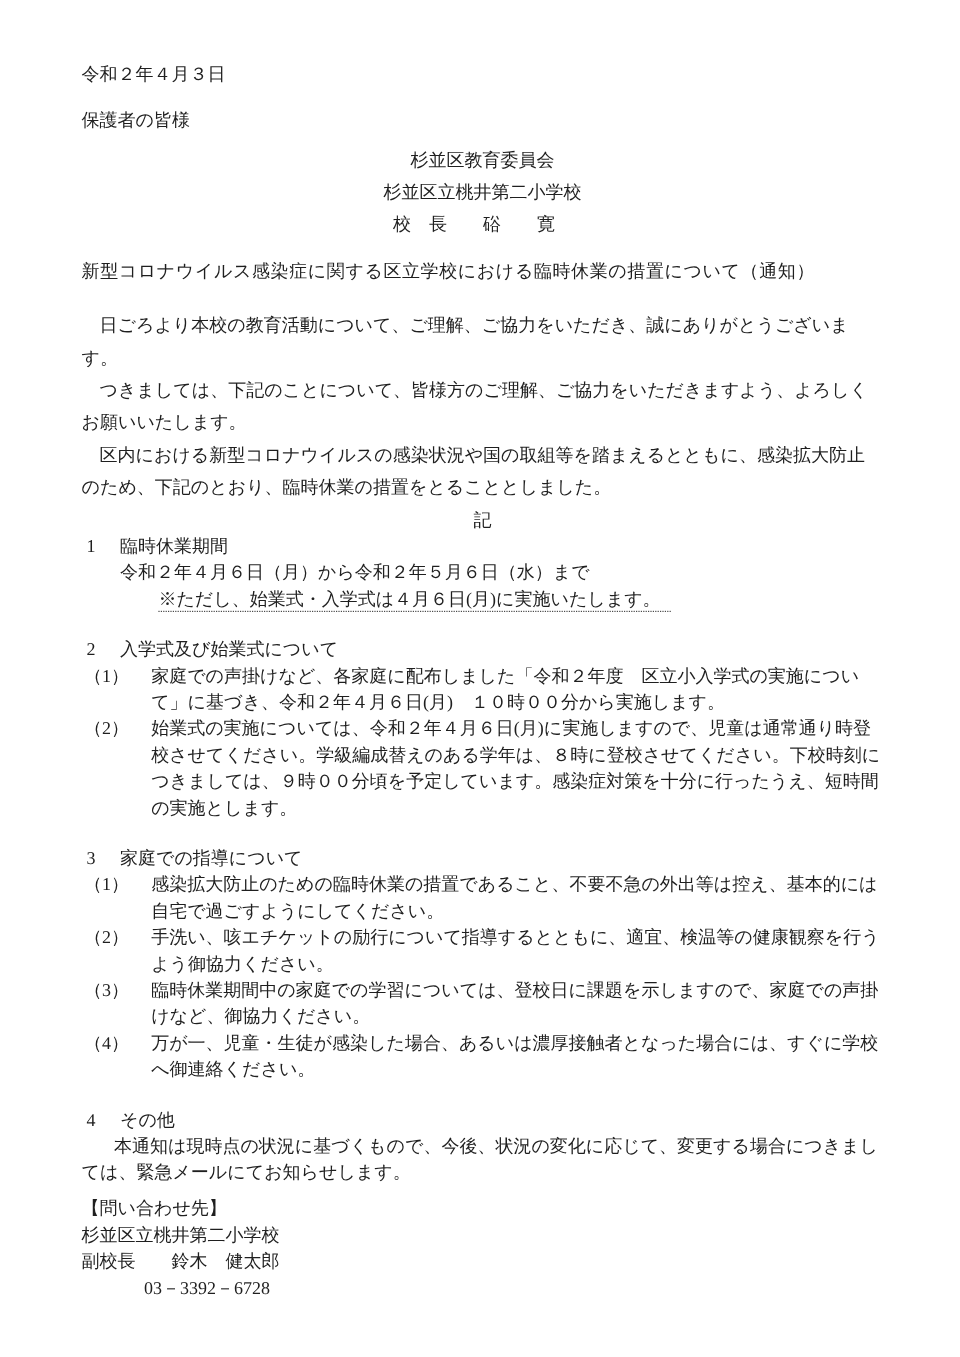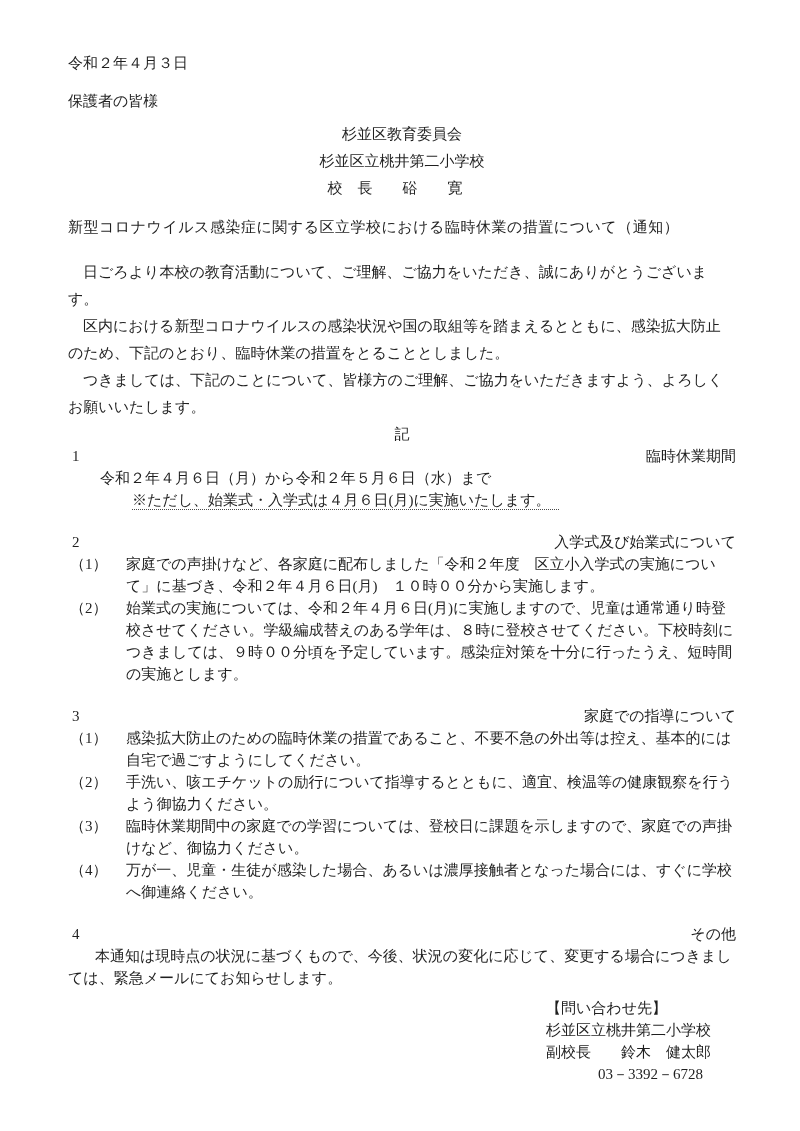--- a/index.html
+++ b/index.html
@@ -34,38 +34,38 @@
 
   .greeting { margin-top: 18px; }
   .greeting p { margin: 0; line-height: 27px; white-space: pre-wrap; }
 
   .record-marker { text-align: center; line-height: 22px; margin-top: 2px; }
 
   .section { margin-top: 0; }
   .section.spaced { margin-top: 20px; }
   .section-heading { display: flex; line-height: 22px; padding-left: 4px; }
   .section-heading .sec-num { width: 28px; flex: 0 0 28px; }
-  .section-heading .sec-title { flex: 1; text-align: right; }
+  .section-heading .sec-title { flex: 1; }
 
   .period-line { padding-left: 32px; line-height: 22px; }
   .note-line { padding-left: 64px; line-height: 22px; }
   .wavy-underline {
     border-bottom: 1.5px dotted #4a4a4a;
     padding-right: 8px;
     padding-bottom: 1px;
   }
 
   .item { display: flex; }
   .item .item-label { width: 56px; flex: 0 0 56px; line-height: 22px; padding-left: 2px; }
   .item .item-body { flex: 1; }
   .item .item-body p { margin: 0; line-height: 22px; white-space: pre-wrap; }
 
   .section-body { margin: 0; line-height: 22px; text-indent: 12px; white-space: pre-wrap; }
 
-  .contact-block { margin-top: 8px; margin-left: 478px; line-height: 22px; }
+  .contact-block { margin-top: 8px; line-height: 22px; }
   .contact-block .contact-row { line-height: 22px; }
   .contact-block .phone-row { padding-left: 52px; }
 </style>
 </head>
 <body>
 
 <div class="page">
 
   <div class="date-line">令和２年４月３日</div>
 
@@ -74,22 +74,22 @@
   <div class="sender-block">
     <div class="line">杉並区教育委員会</div>
     <div class="line">杉並区立桃井第二小学校</div>
     <div class="line principal-line">校　長　　硲　　寛</div>
   </div>
 
   <div class="doc-title">新型コロナウイルス感染症に関する区立学校における臨時休業の措置について（通知）</div>
 
   <div class="greeting">
     <p>　日ごろより本校の教育活動について、ご理解、ご協力をいただき、誠にありがとうございます。</p>
+    <p>　つきましては、下記のことについて、皆様方のご理解、ご協力をいただきますよう、よろしくお願いいたします。</p>
     <p>　区内における新型コロナウイルスの感染状況や国の取組等を踏まえるとともに、感染拡大防止のため、下記のとおり、臨時休業の措置をとることとしました。</p>
-    <p>　つきましては、下記のことについて、皆様方のご理解、ご協力をいただきますよう、よろしくお願いいたします。</p>
   </div>
 
   <div class="record-marker">記</div>
 
   <div class="section">
     <div class="section-heading">
       <span class="sec-num">1</span>
       <span class="sec-title">臨時休業期間</span>
     </div>
     <div class="period-line">令和２年４月６日（月）から令和２年５月６日（水）まで</div>

